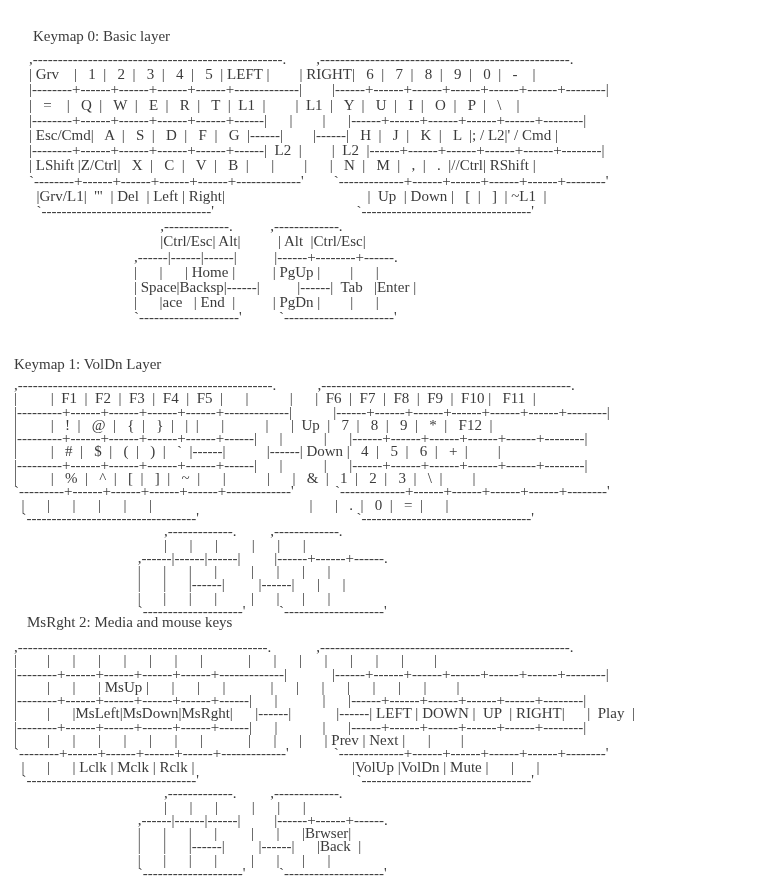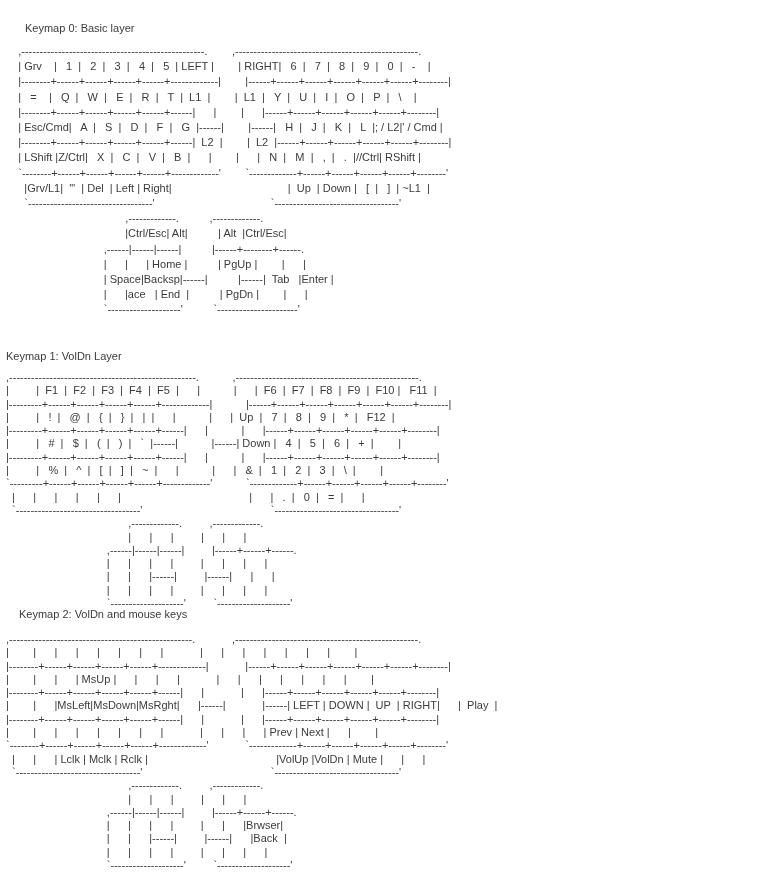--- a/index.html
+++ b/index.html
@@ -12,24 +12,24 @@
     width: 765px;
     height: 883px;
     background: #ffffff;
     overflow: hidden;
   }
   .keymap-section {
     position: absolute;
     left: 6px;
   }
   pre {
-    margin: 0;
+    margin: 8px;
     padding: 0;
-    font-family: Liberation Sans, sans-serif;
-    font-size: 11px;
+    font-family: Liberation Serif, serif;
+    font-size: 15px;
     color: #3b3b3b;
     white-space: pre;
   }
   .km-title {
     line-height: 13px;
   }
   #section-0 { top: 22px; }
   #section-0 .km-title { padding-left: 19px; }
   #section-0 .km-art { margin-top: 9px; line-height: 15.2px; }
 
@@ -83,21 +83,21 @@
                                         ,-------------.         ,-------------.
                                         |      |      |         |      |      |
                                  ,------|------|------|         |------+------+------.
                                  |      |      |      |         |      |      |      |
                                  |      |      |------|         |------|      |      |
                                  |      |      |      |         |      |      |      |
                                  `--------------------'         `--------------------'</pre>
   </section>
 
   <section class="keymap-section" id="section-2">
-    <pre class="km-title">Keymap 2: VolDn and mouse keys</pre>
+    <pre class="km-title">MsRght 2: Media and mouse keys</pre>
     <pre class="km-art">,--------------------------------------------------.            ,--------------------------------------------------.
 |        |      |      |      |      |      |      |            |      |      |      |      |      |      |        |
 |--------+------+------+------+------+-------------|            |------+------+------+------+------+------+--------|
 |        |      |      | MsUp |      |      |      |            |      |      |      |      |      |      |        |
 |--------+------+------+------+------+------|      |            |      |------+------+------+------+------+--------|
 |        |      |MsLeft|MsDown|MsRght|      |------|            |------| LEFT | DOWN |  UP  | RIGHT|      |  Play  |
 |--------+------+------+------+------+------|      |            |      |------+------+------+------+------+--------|
 |        |      |      |      |      |      |      |            |      |      |      | Prev | Next |      |        |
 `--------+------+------+------+------+-------------'            `-------------+------+------+------+------+--------'
   |      |      | Lclk | Mclk | Rclk |                                          |VolUp |VolDn | Mute |      |      |

